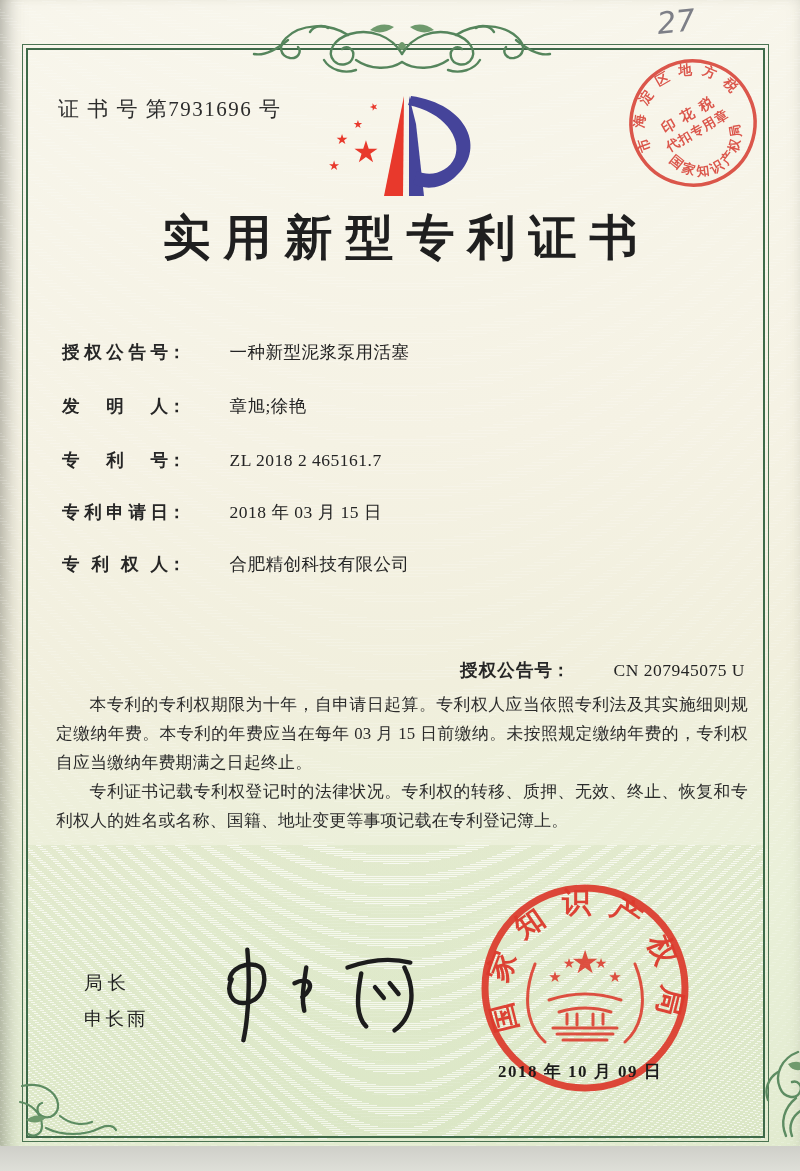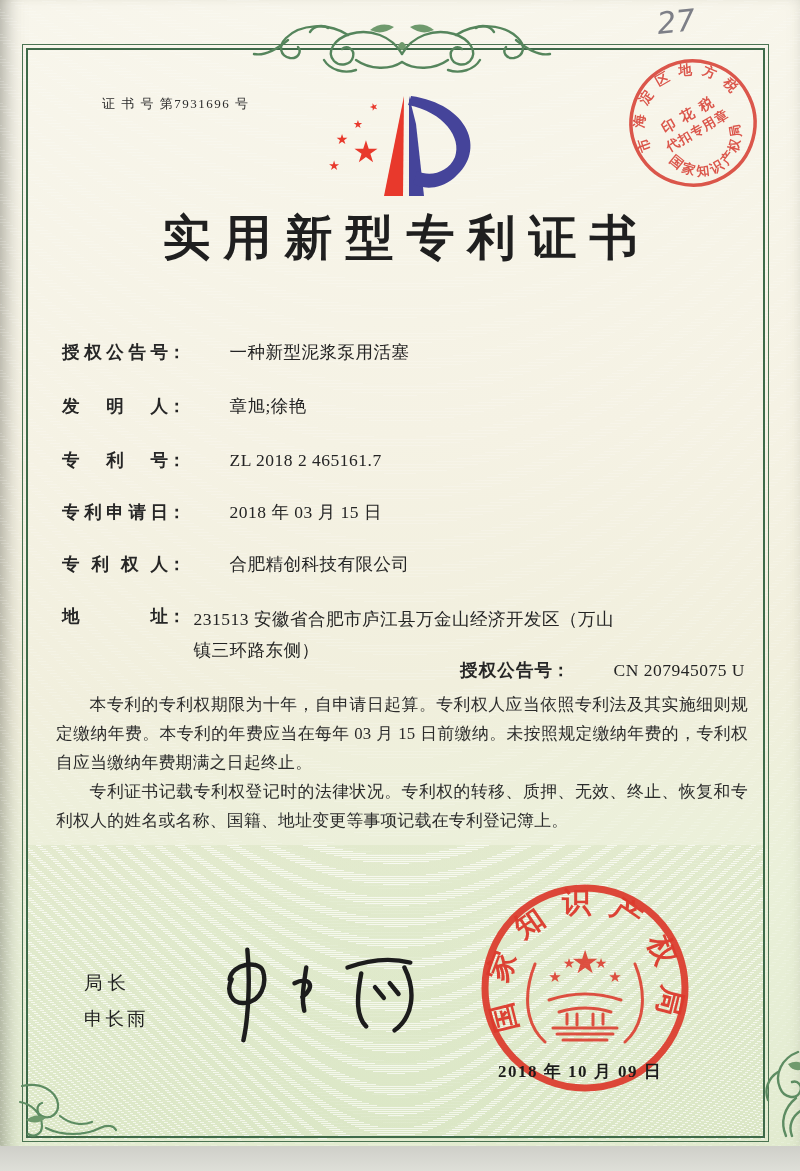--- a/index.html
+++ b/index.html
@@ -21,21 +21,21 @@
   }
   .waves-bottom {
     position:absolute; left:27px; right:35px; top:845px; height:294px; pointer-events:none; opacity:.85;
     background:repeating-radial-gradient(ellipse 1100px 330px at 50% 145%, rgba(255,255,255,.65) 0 1.4px, rgba(186,209,152,.22) 1.4px 7px);
   }
   .frame-outer { position:absolute; left:22px; top:44px; right:31px; bottom:29px; border:1.5px solid #4a7352; }
   .frame-inner { position:absolute; inset:3px; border:2.5px solid #3e6a49; }
   .ornament-top { position:absolute; left:252px; top:16px; width:300px; height:62px; }
   .ornament-bl { position:absolute; left:12px; top:1080px; width:105px; height:62px; }
   .ornament-br { position:absolute; left:744px; top:1048px; width:62px; height:96px; }
-  .cert-no { position:absolute; left:58px; top:95px; font-size:13px; letter-spacing:1.5px; color:#2c2c2c;margin-left:44px; }
+  .cert-no { position:absolute; left:58px; top:95px; font-size:21px; letter-spacing:1.5px; color:#2c2c2c; }
   .logo { position:absolute; left:320px; top:84px; width:168px; height:122px; }
   .title { position:absolute; top:206px; left:0; width:100%; text-align:center;
            font-size:48px; font-weight:700; letter-spacing:13px; text-indent:13px; color:#1f1f1f; }
   .field { position:absolute; left:62px; font-size:17.5px; color:#242424; white-space:nowrap; }
   .flabel { display:inline-block; width:106px; text-align:justify; text-align-last:justify; font-weight:600; color:#262626; }
   .fcolon { font-weight:600; margin-right:8px; }
   .fvalue { letter-spacing:.5px;margin-left:36px; }
   .fvalue-wrap { display:inline-block; width:438px; white-space:normal; vertical-align:top; line-height:31px; letter-spacing:.5px; }
   .field-right { left:460px; }
   .field-right .flabel { width:92px; }
@@ -141,23 +141,20 @@
   </div>
   <div class="field" style="top:448px">
     <span class="flabel">专利号</span><span class="fcolon">：</span><span class="fvalue">ZL 2018 2 465161.7</span>
   </div>
   <div class="field" style="top:500px">
     <span class="flabel">专利申请日</span><span class="fcolon">：</span><span class="fvalue">2018 年 03 月 15 日</span>
   </div>
   <div class="field" style="top:552px">
     <span class="flabel">专利权人</span><span class="fcolon">：</span><span class="fvalue">合肥精创科技有限公司</span>
   </div>
-  <div class="field" style="top:604px">
-    <span class="flabel">地址</span><span class="fcolon">：</span><span class="fvalue-wrap">231513 安徽省合肥市庐江县万金山经济开发区（万山镇三环路东侧）</span>
-  </div>
   <div class="field field-right" style="top:658px">
     <span class="flabel">授权公告号</span><span class="fcolon">：</span><span class="fvalue">CN 207945075 U</span>
   </div>
 
   <div class="paragraphs">
     <p>本专利的专利权期限为十年，自申请日起算。专利权人应当依照专利法及其实施细则规定缴纳年费。本专利的年费应当在每年 03 月 15 日前缴纳。未按照规定缴纳年费的，专利权自应当缴纳年费期满之日起终止。</p>
     <p>专利证书记载专利权登记时的法律状况。专利权的转移、质押、无效、终止、恢复和专利权人的姓名或名称、国籍、地址变更等事项记载在专利登记簿上。</p>
   </div>
 
   <div class="sig-title">局长</div>

